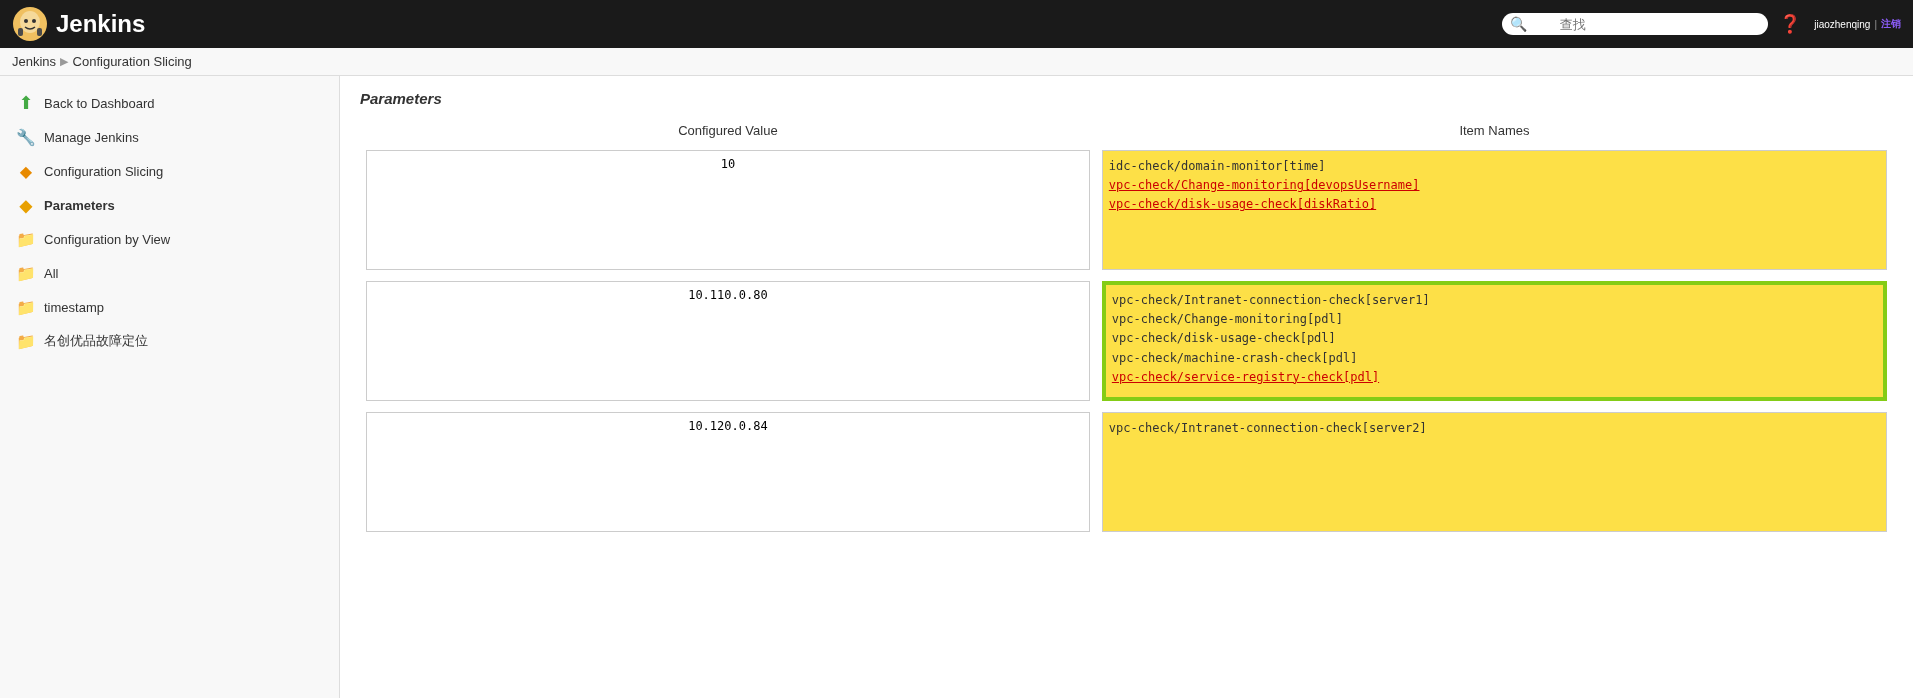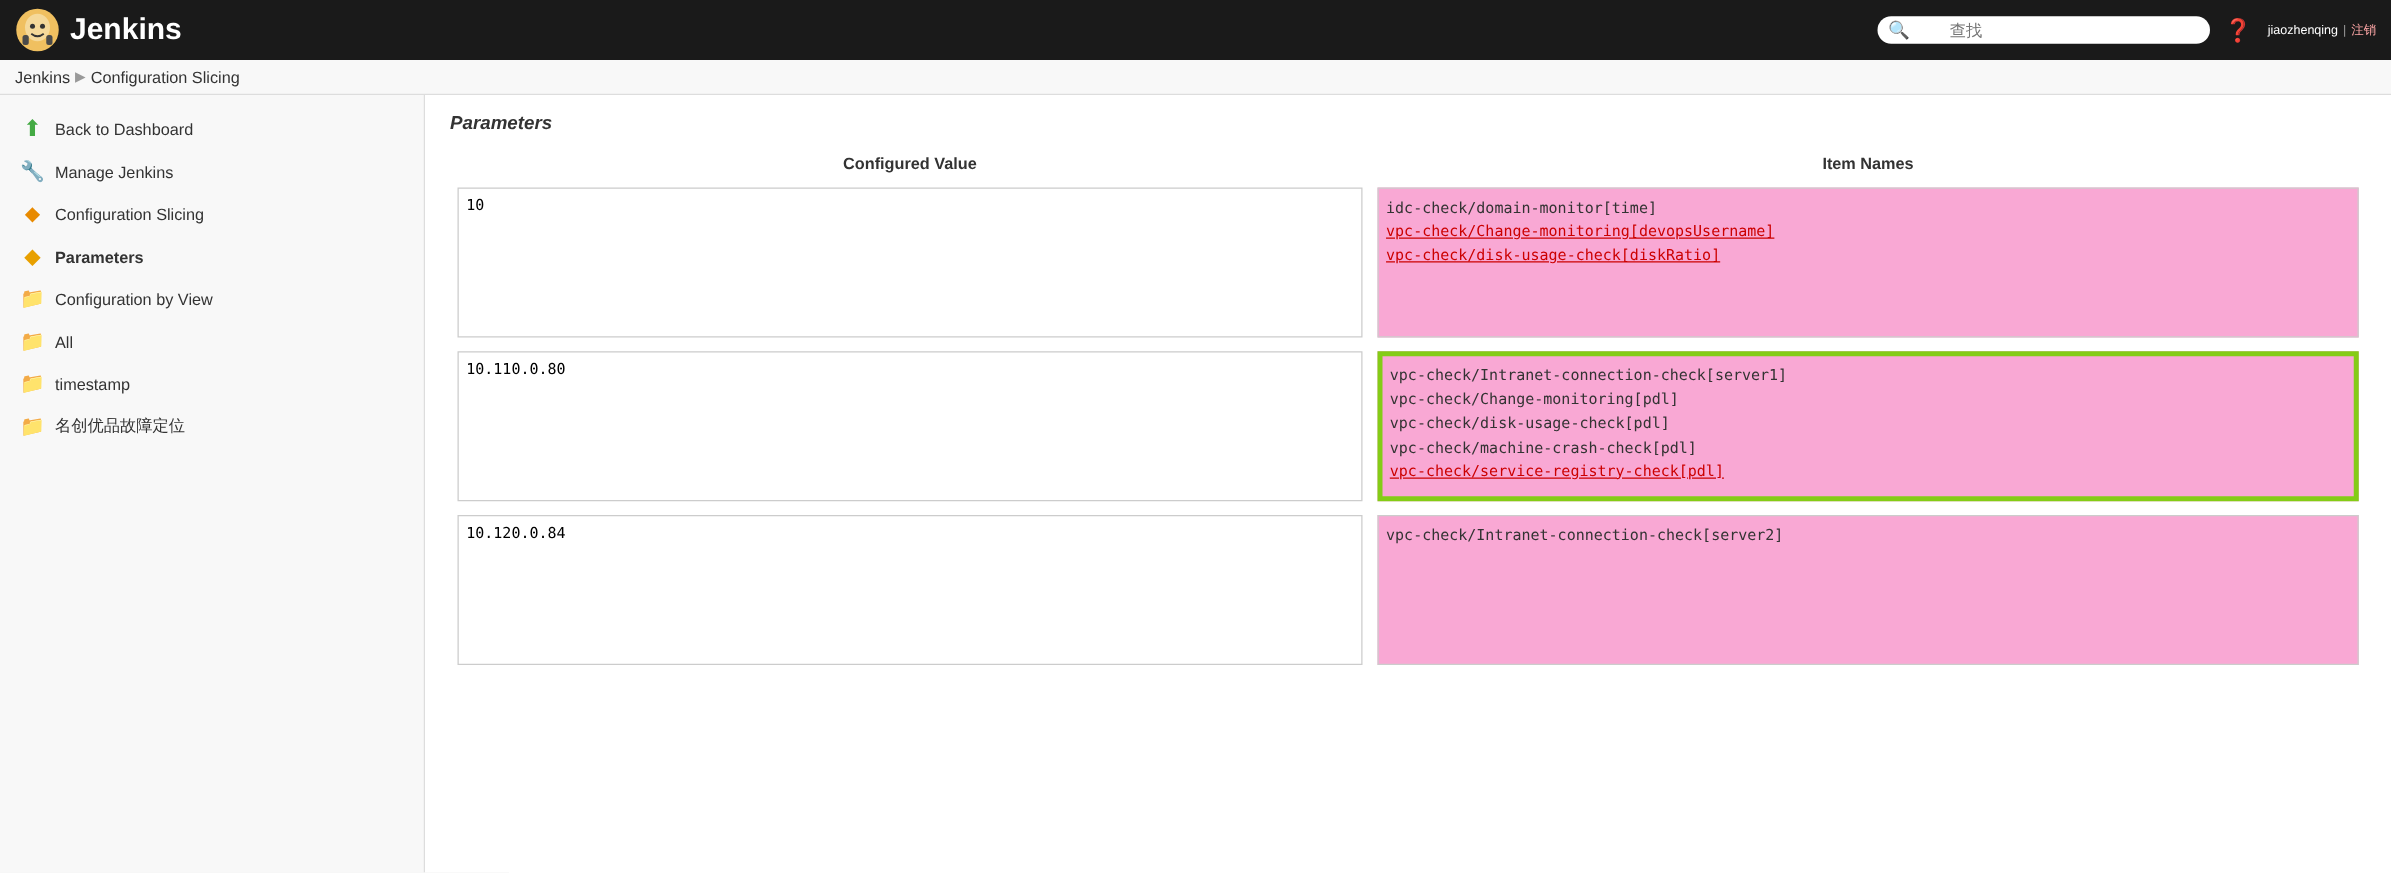--- a/index.html
+++ b/index.html
@@ -51,23 +51,24 @@
       cursor: pointer;
     }
     #user-info {
       color: #fff;
       font-size: 10px;
       display: flex;
       align-items: center;
       gap: 4px;
     }
     #logout-link {
-      color: #fca5a5;
+      color: #8b5cf6;
       text-decoration: none;
       cursor: pointer;
+      font-weight: bold;
     }
     #divider-pipe { color: #999; }
 
     
     #breadcrumb {
       background: #f8f8f8;
       border-bottom: 1px solid #ddd;
       padding: 6px 12px;
       display: flex;
       align-items: center;
@@ -134,21 +135,21 @@
       font-style: italic;
       margin-bottom: 12px;
     }
 
     
     #params-table {
       width: 100%;
       border-collapse: collapse;
     }
     #params-table th {
-      font-weight: bold;
+      font-weight: normal;
       font-size: 13px;
       padding: 4px 8px 8px 8px;
       text-align: center;
     }
     .col-value { width: 48%; }
     .col-names { width: 52%; }
 
     .param-row td {
       padding: 4px 6px;
       vertical-align: top;
@@ -156,29 +157,30 @@
     .param-textarea {
       width: 100%;
       height: 120px;
       border: 1px solid #ccc;
       font-size: 12px;
       font-family: monospace;
       padding: 6px;
       resize: none;
       outline: none;
       background: #fff;
+      text-align: center;
     }
     .underline-red { text-decoration: underline; color: #cc0000; text-align: center; }
     .names-container {
       width: 100%;
       height: 120px;
       border: 1px solid #ccc;
       padding: 6px;
       overflow: auto;
-      background: #f9a8d4;
+      background: #fde047;
       font-size: 12px;
       font-family: monospace;
       line-height: 1.6;
     }
     .names-container.focused {
       border: 4px solid #84cc16;
     }
   </style>
 </head>
 <body>

